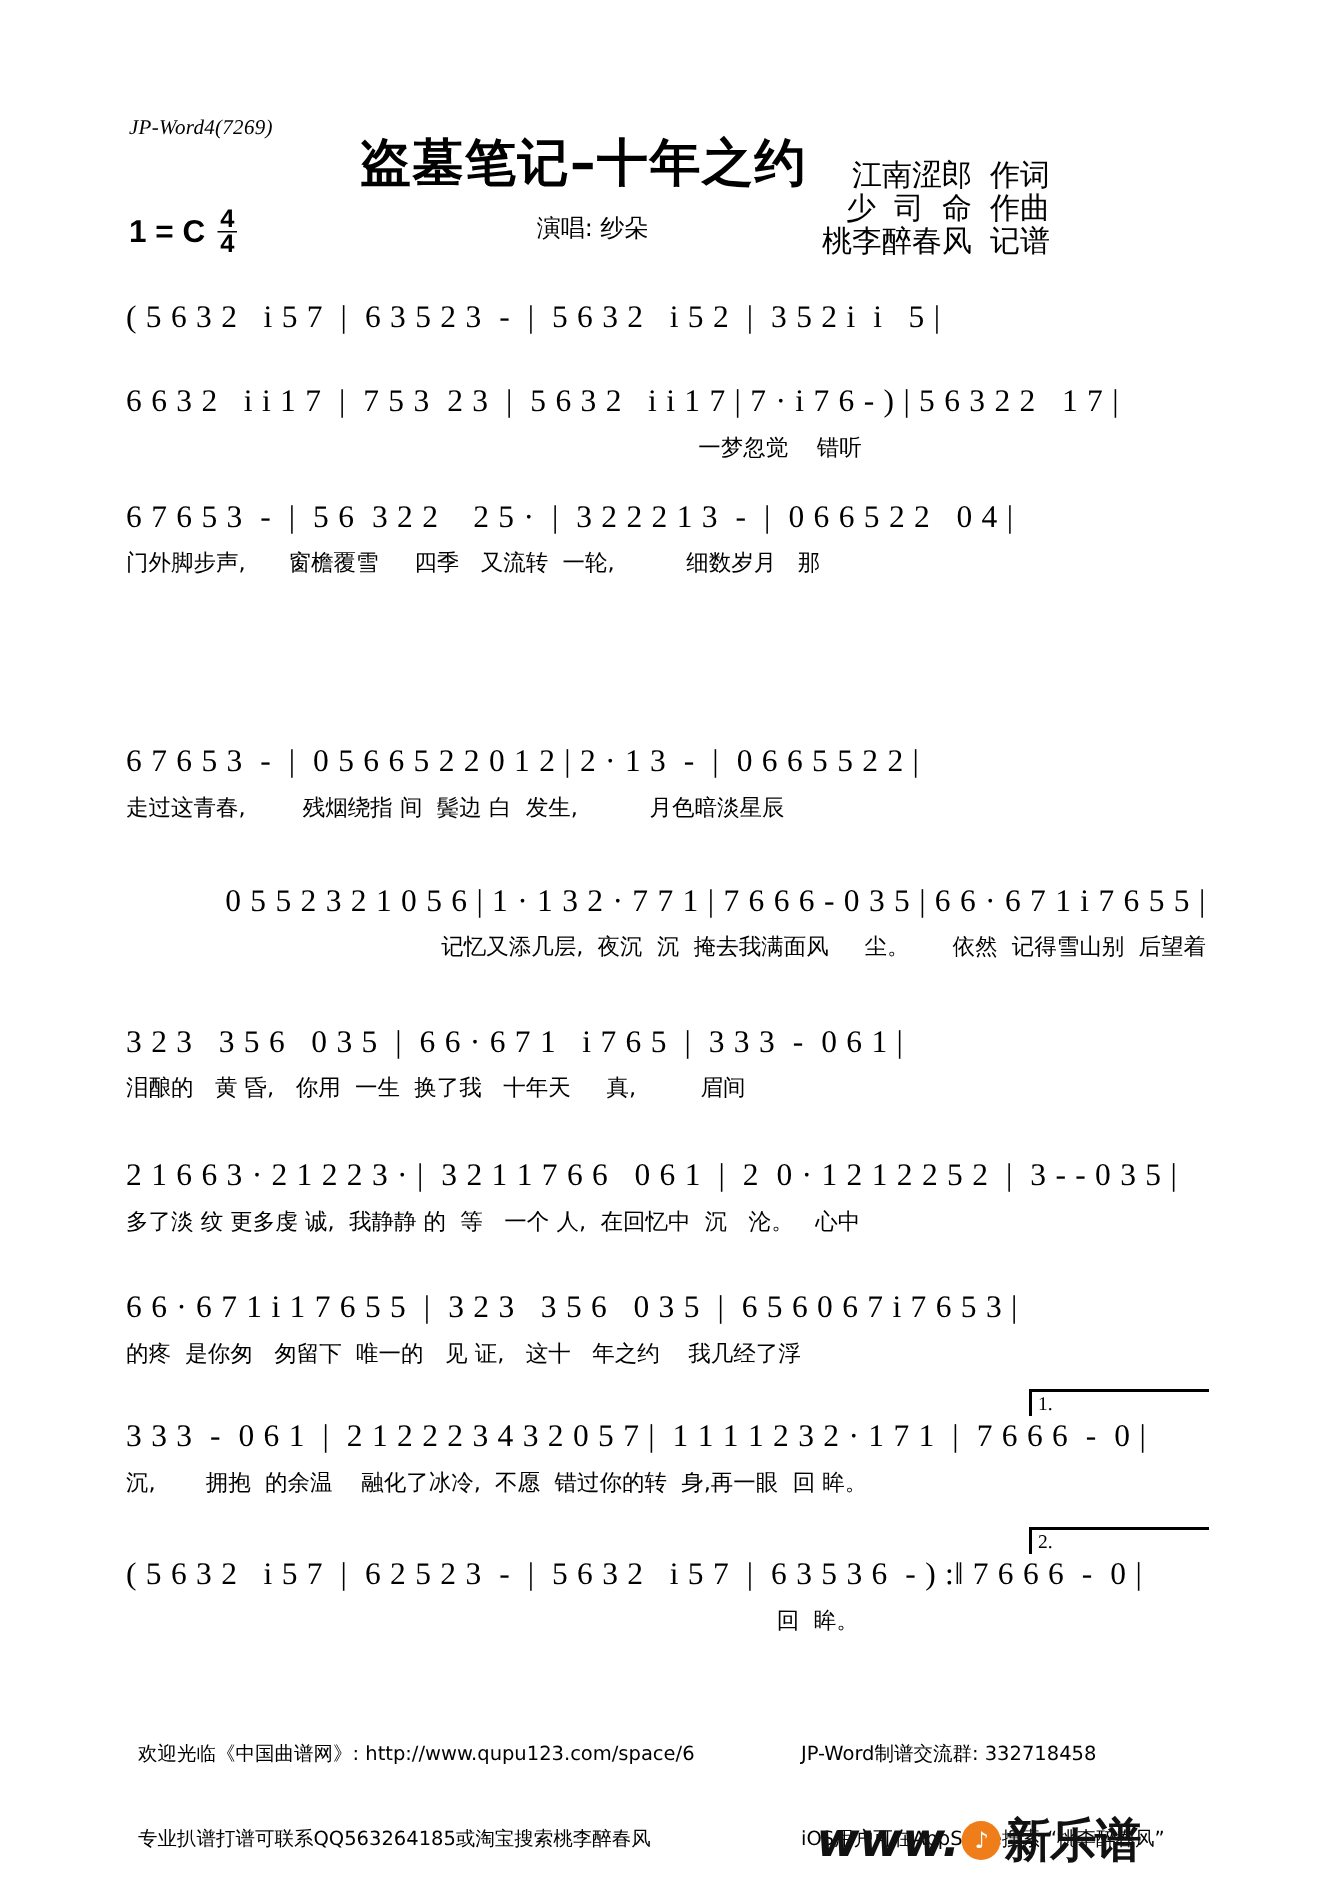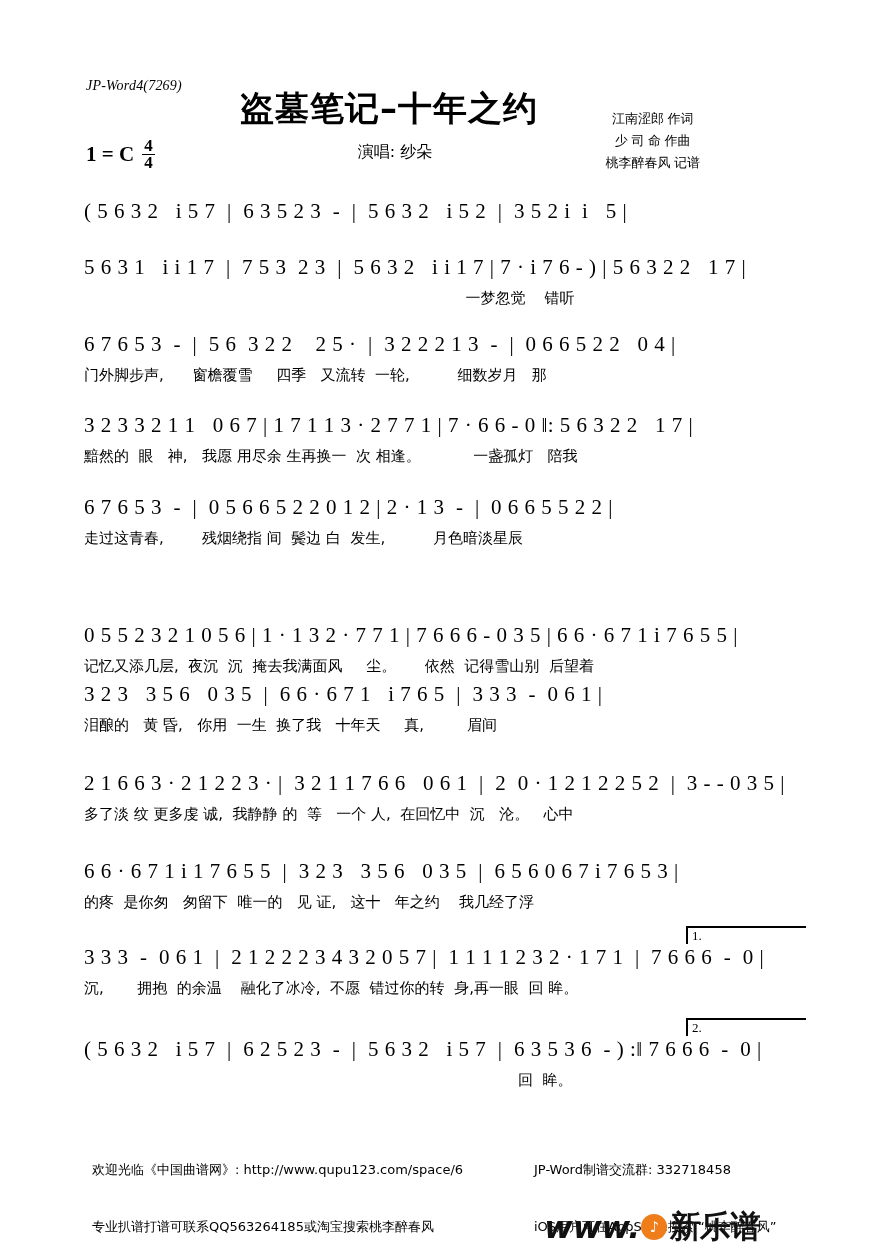--- a/index.html
+++ b/index.html
@@ -40,31 +40,31 @@
     text-align: center;
     font-family: "DejaVu Sans", sans-serif;
     font-weight: bold;
     font-size: 34px;
     letter-spacing: 1px;
   }
   .credits {
     position: absolute;
     right: 78px;
     top: 108px;
-    text-align: center;
-    font-size: 13px;
+    text-align: right;
+    font-size: 20px;
     line-height: 22px;
-    font-family: Liberation Sans, sans-serif;
+    font-family: Liberation Mono, monospace;
   }
   .credits div { white-space: pre; }
   .key-sig {
     position: absolute;
     left: 86px;
     top: 138px;
-    font-family: Liberation Serif, serif;
+    font-family: Liberation Sans, sans-serif;
     font-size: 21px;
     font-weight: bold;
     display: flex;
     align-items: center;
   }
   .key-sig .frac {
     display: inline-flex;
     flex-direction: column;
     align-items: center;
     line-height: 0.95;
@@ -198,40 +198,36 @@
   </div>
 
   <div class="singer">演唱: 纱朵</div>
 
   <div class="line" style="top:198px;">
     <div class="notes">( 5 6 3 2   i 5 7  |  6 3 5 2 3  -  |  5 6 3 2   i 5 2  |  3 5 2 i  i   5 |</div>
     <div class="lyrics"></div>
   </div>
 
   <div class="line" style="top:254px;">
-    <div class="notes">5 6 3 1   i i 1 7  |  7 5 3  2 3  |  5 6 3 2   i i 1 7 | 7 · i 7 6 - ) | 5 6 3 2 2   1 7 |</div>
+    <div class="notes">6 6 3 2   i i 1 7  |  7 5 3  2 3  |  5 6 3 2   i i 1 7 | 7 · i 7 6 - ) | 5 6 3 2 2   1 7 |</div>
     <div class="lyrics">                                                                                一梦忽觉    错听</div>
   </div>
 
   <div class="line" style="top:331px;">
     <div class="notes">6 7 6 5 3  -  |  5 6  3 2 2    2 5 ·  |  3 2 2 2 1 3  -  |  0 6 6 5 2 2   0 4 |</div>
     <div class="lyrics">门外脚步声,      窗檐覆雪     四季   又流转  一轮,          细数岁月   那</div>
   </div>
 
-  <div class="line" style="top:412px;">
-    <div class="notes">3 2 3 3 2 1 1   0 6 7 | 1 7 1 1 3 · 2 7 7 1 | 7 · 6 6 - 0 ‖: 5 6 3 2 2   1 7 |</div>
-    <div class="lyrics">黯然的  眼   神,   我愿 用尽余 生再换一  次 相逢。           一盏孤灯   陪我</div>
-  </div>
 
   <div class="line" style="top:494px;">
     <div class="notes">6 7 6 5 3  -  |  0 5 6 6 5 2 2 0 1 2 | 2 · 1 3  -  |  0 6 6 5 5 2 2 |</div>
     <div class="lyrics">走过这青春,        残烟绕指 间  鬓边 白  发生,          月色暗淡星辰</div>
   </div>
 
-  <div class="line" style="top:622px;">
+  <div class="line" style="top:587px;text-align:right;">
     <div class="notes">0 5 5 2 3 2 1 0 5 6 | 1 · 1 3 2 · 7 7 1 | 7 6 6 6 - 0 3 5 | 6 6 · 6 7 1 i 7 6 5 5 |</div>
     <div class="lyrics">记忆又添几层,  夜沉  沉  掩去我满面风     尘。      依然  记得雪山别  后望着</div>
   </div>
 
   <div class="line" style="top:681px;">
     <div class="notes">3 2 3   3 5 6   0 3 5  |  6 6 · 6 7 1   i 7 6 5  |  3 3 3  -  0 6 1 |</div>
     <div class="lyrics">泪酿的   黄 昏,   你用  一生  换了我   十年天     真,         眉间</div>
   </div>
 
   <div class="line" style="top:770px;">

